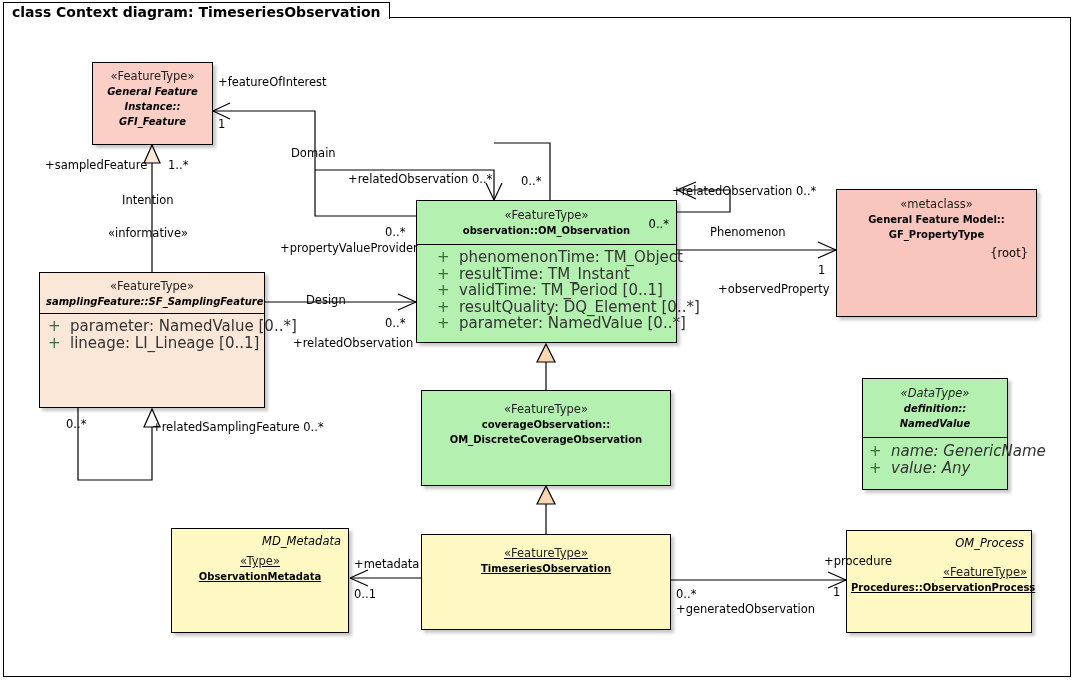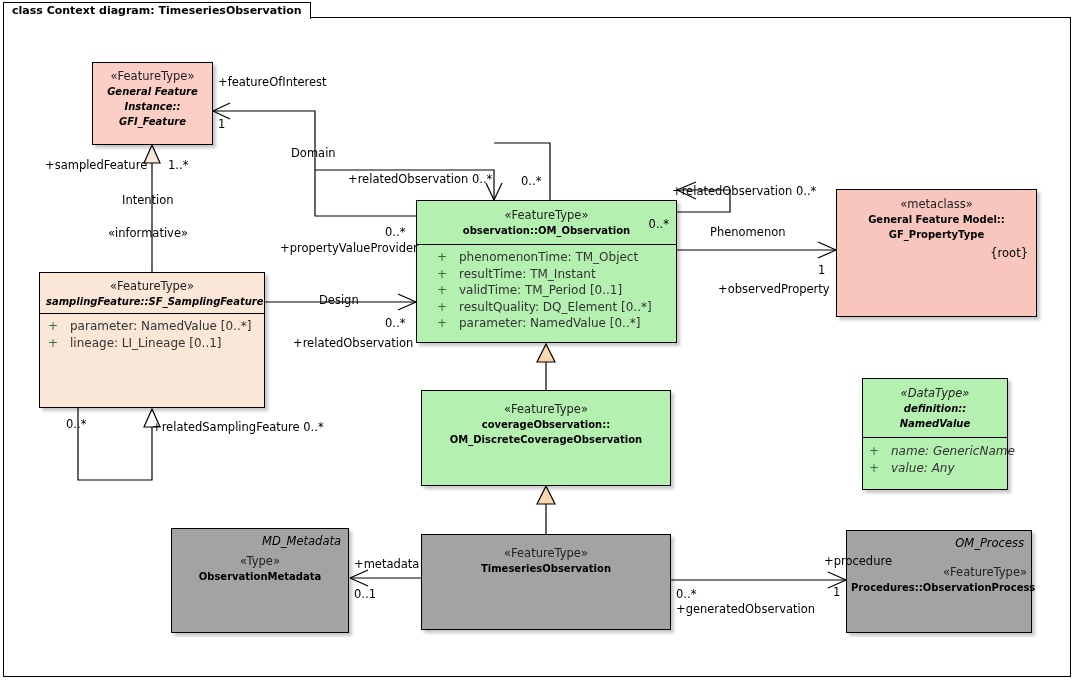--- a/index.html
+++ b/index.html
@@ -2,45 +2,45 @@
 <html><head>
 <meta charset="utf-8">
 <style>
   html,body{margin:0;padding:0;background:#ffffff;}
   body{font-family:"DejaVu Sans","Liberation Sans",sans-serif;}
   #canvas{position:relative;width:1077px;height:684px;background:#fff;overflow:hidden;}
 
   
   #frame{position:absolute;left:3px;top:17px;width:1068px;height:660px;border:1px solid #000;box-sizing:border-box;}
   #tab{position:absolute;left:3px;top:2px;height:17px;border:1px solid #000;border-bottom:none;
-       background:#fff;box-sizing:border-box;padding:1px 8px 0 8px;font-size:11px;font-weight:bold;color:#000;
+       background:#fff;box-sizing:border-box;padding:1px 8px 0 8px;font-size:14px;font-weight:bold;color:#000;
        white-space:nowrap;z-index:5;}
 
   
   #wires{position:absolute;left:0;top:0;width:1077px;height:684px;}
 
   
   .cls{position:absolute;box-sizing:border-box;border:1px solid #000;
        box-shadow:3px 3px 3px rgba(0,0,0,0.22);z-index:3;}
   .cls .head{padding:6px 6px 6px 6px;text-align:center;position:relative;}
   .cls .stereo{font-size:11.5px;color:#222;line-height:15px;}
   .cls .nm{font-size:10px;font-weight:bold;color:#000;line-height:15px;}
   .cls .nm.ital{font-style:italic;}
   .cls .sep{border-top:1px solid #000;}
   .cls .attrs{padding:4px 2px 4px 8px;}
-  .cls .attr{font-size:12px;color:#333;line-height:16.5px;white-space:nowrap;}
+  .cls .attr{font-size:15px;color:#333;line-height:16.5px;white-space:nowrap;}
   .cls .attr .vis{display:inline-block;width:22px;color:#3a6b3a;}
   .cls .tagname{position:absolute;right:7px;font-style:italic;font-size:11.5px;color:#000;}
   .cls .rootmark{text-align:right;font-size:11.5px;padding:2px 8px 0 0;color:#000;}
 
   .pink{background:#fbcfc6;}
   .pink2{background:#f9c6bd;}
   .peach{background:#fae7d7;}
   .green{background:#b4f0b0;}
-  .cyan{background:#a3a3a3;}
+  .cyan{background:#fef9c3;text-decoration:underline;}
 
   
   .lbl{position:absolute;font-size:11.5px;color:#000;white-space:nowrap;z-index:4;line-height:13px;}
 </style>
 </head>
 <body>
 
 <div id="canvas">
 
   <div id="frame"></div>
@@ -203,21 +203,21 @@
 
   <div class="lbl" style="left:291px;top:147px;">Domain</div>
 
   <div class="lbl" style="left:348px;top:173px;">+relatedObservation 0..*</div>
   <div class="lbl" style="left:521px;top:175px;">0..*</div>
   <div class="lbl" style="left:672px;top:185px;">+relatedObservation 0..*</div>
 
   <div class="lbl" style="left:385px;top:226px;">0..*</div>
   <div class="lbl" style="left:280px;top:242px;">+propertyValueProvider</div>
 
-  <div class="lbl" style="left:319px;top:294px;">Design</div>
+  <div class="lbl" style="left:306px;top:294px;">Design</div>
   <div class="lbl" style="left:385px;top:317px;">0..*</div>
   <div class="lbl" style="left:293px;top:337px;">+relatedObservation</div>
 
   <div class="lbl" style="left:710px;top:226px;">Phenomenon</div>
   <div class="lbl" style="left:818px;top:264px;">1</div>
   <div class="lbl" style="left:718px;top:283px;">+observedProperty</div>
 
   <div class="lbl" style="left:66px;top:418px;">0..*</div>
   <div class="lbl" style="left:152px;top:421px;">+relatedSamplingFeature 0..*</div>
 

